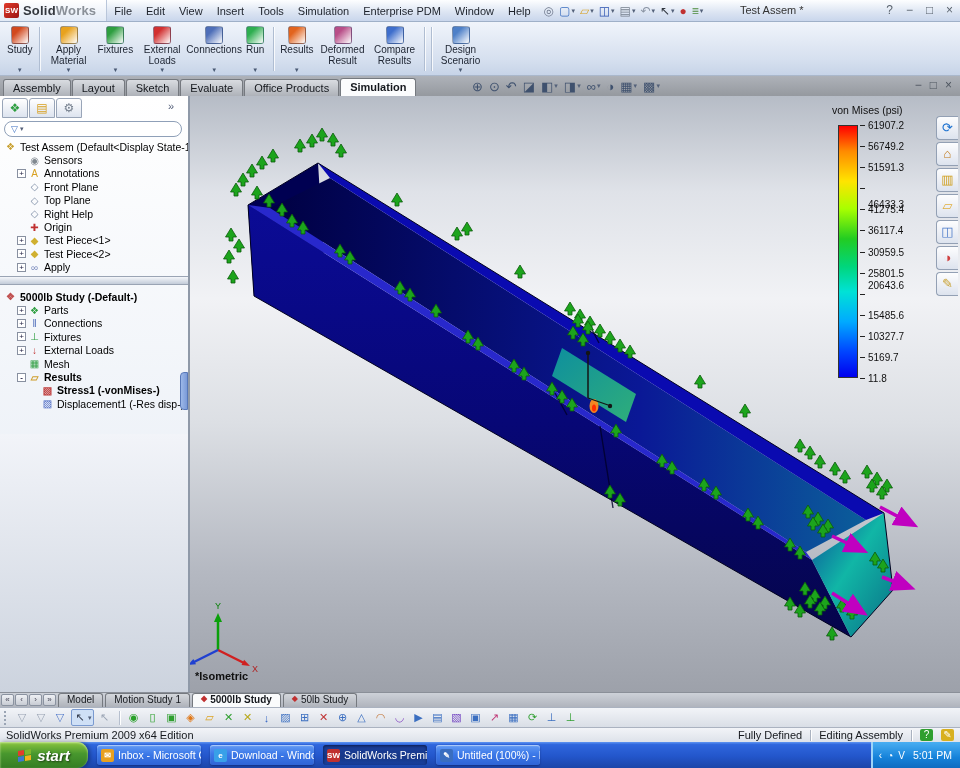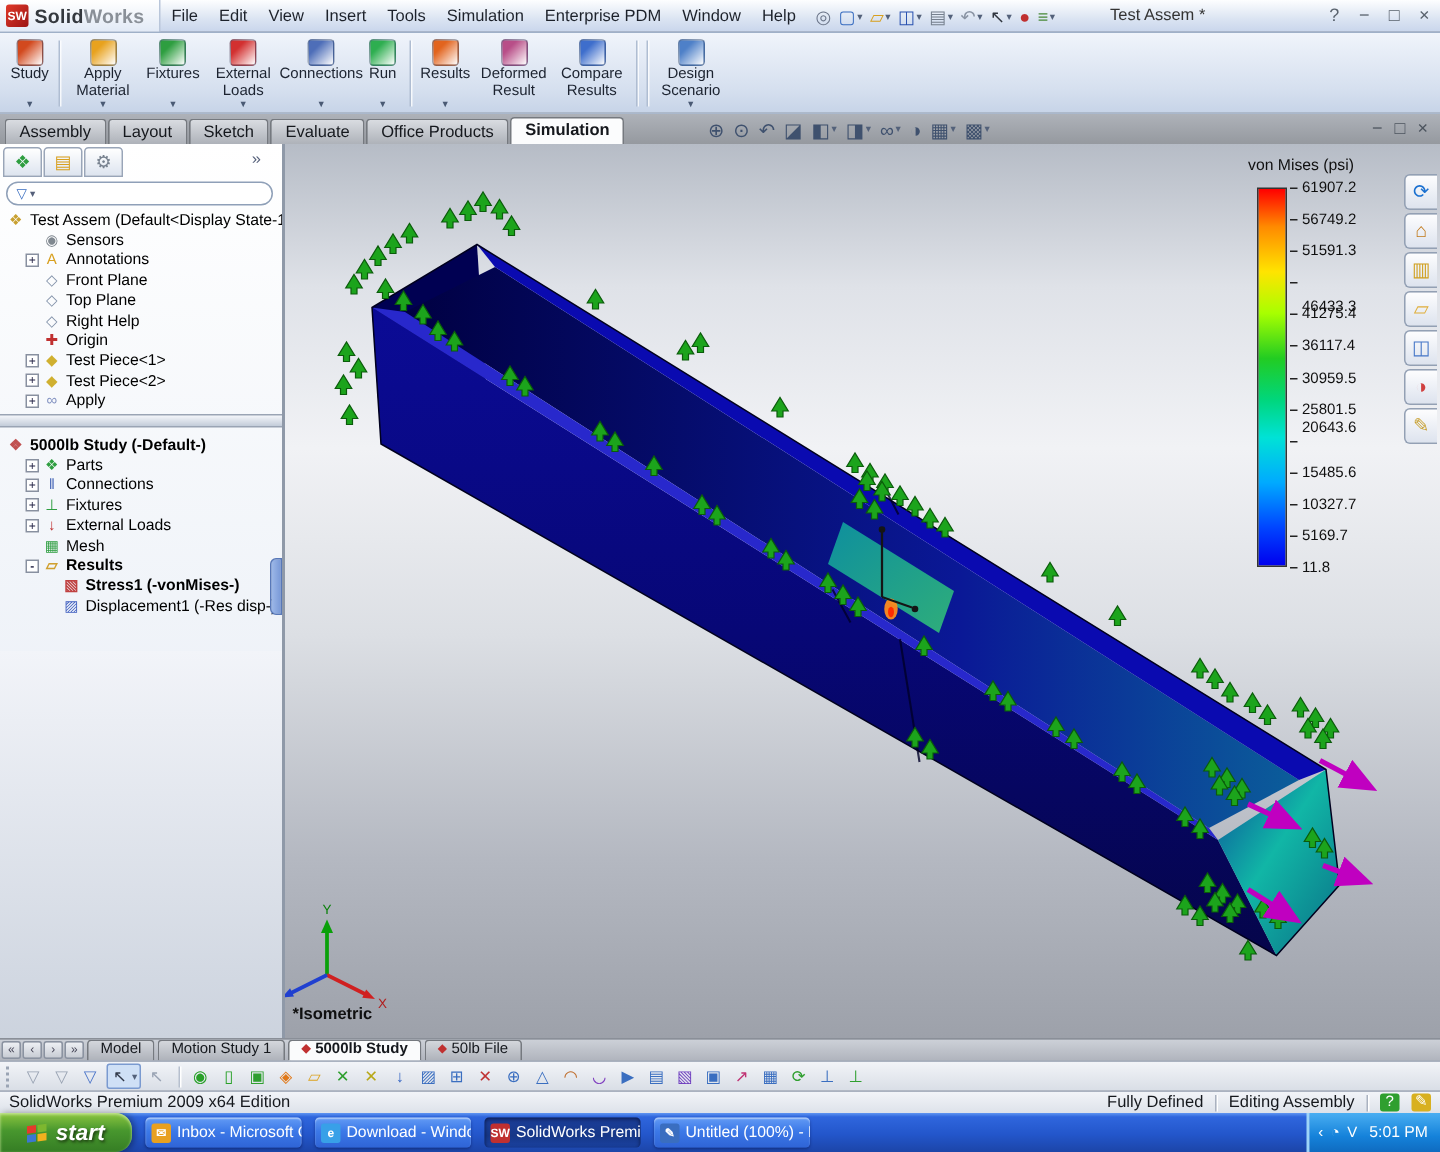--- a/index.html
+++ b/index.html
@@ -600,21 +600,21 @@
       </div>
       <div class="btab">
         <span>Motion Study 1</span>
       </div>
       <div class="btab active">
         <span class="btabicon">◆</span>
         <span>5000lb Study</span>
       </div>
       <div class="btab">
         <span class="btabicon">◆</span>
-        <span>50lb File</span>
+        <span>50lb Study</span>
       </div>
     </div>
 
   <div id="simbar">
       <div id="simhandle"></div>
       <span class="sbtn">
         <span class="sg" style="color: rgb(152, 162, 178);">▽</span>
       </span>
       <span class="sbtn">
         <span class="sg" style="color: rgb(152, 162, 178);">▽</span>

